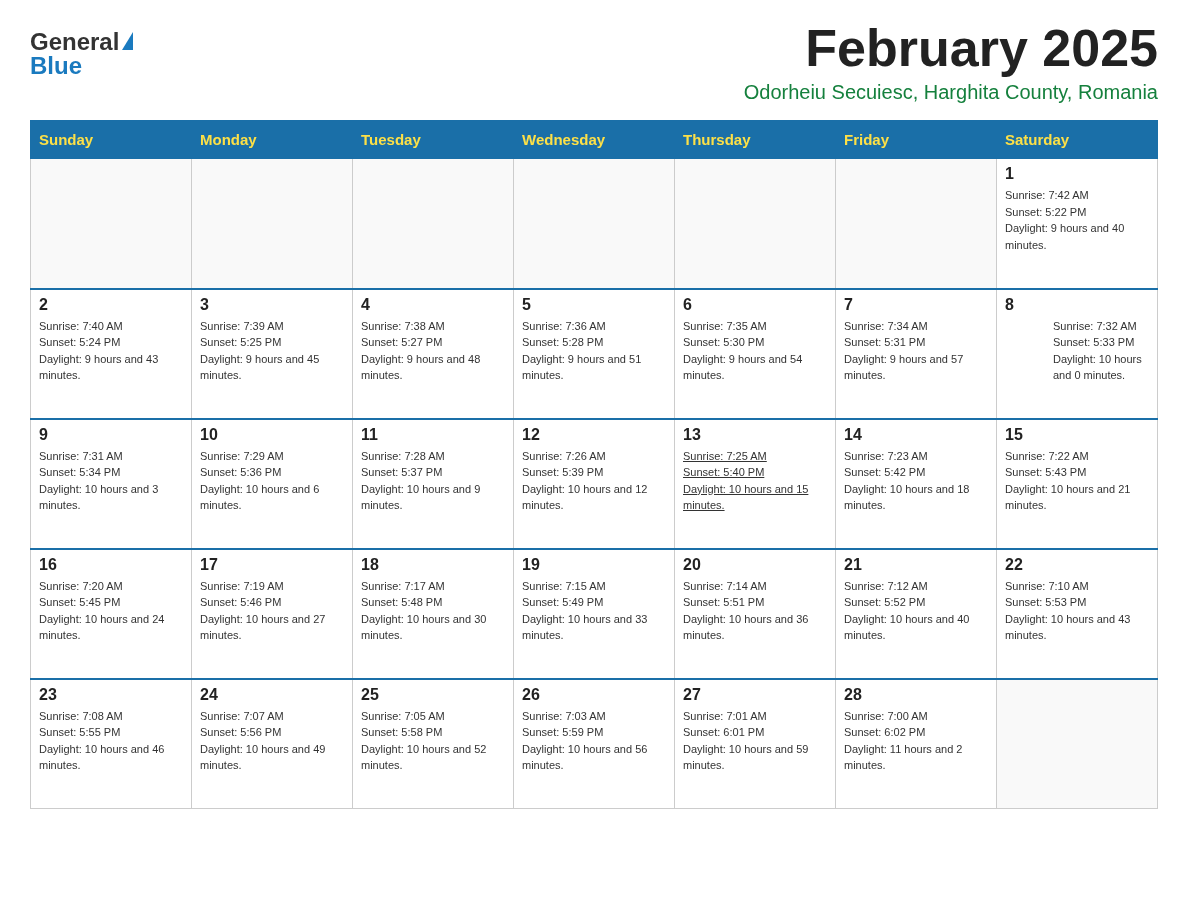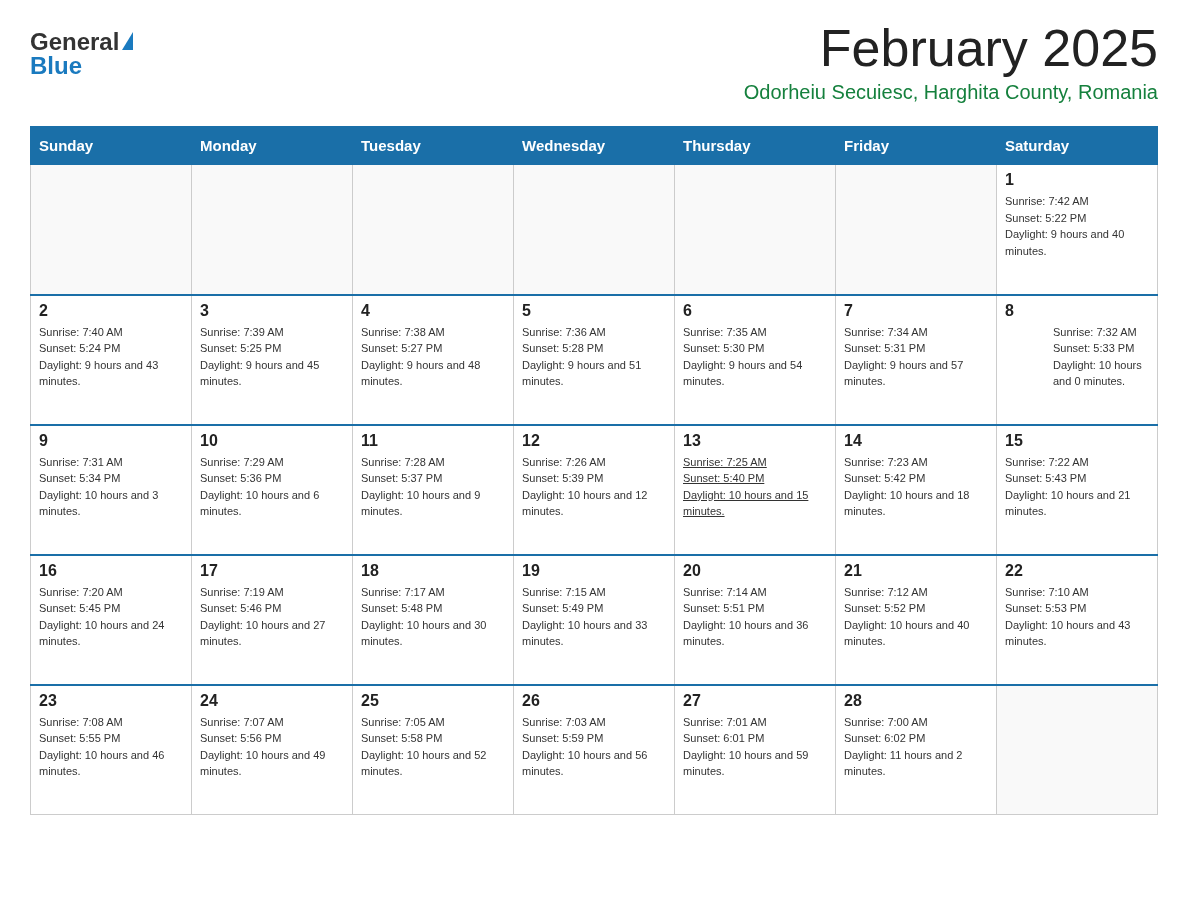--- a/index.html
+++ b/index.html
@@ -7,50 +7,50 @@
       font-family: Arial, sans-serif;
       background: #fff;
       padding: 20px 30px;
       width: 1188px;
       min-height: 918px;
     }
     .header-section {
       display: flex;
       justify-content: space-between;
       align-items: flex-start;
-      margin-bottom: 22px;
+      margin-bottom: 16px;
     }
     .logo {
       display: flex;
       align-items: center;
       gap: 6px;
       margin-top: 10px;
     }
     .title-section {
       text-align: right;
     }
     .calendar-title {
       font-size: 52px;
-      font-weight: normal;
+      font-weight: bold;
       color: #222;
       line-height: 1.1;
     }
     .calendar-subtitle {
       font-size: 20px;
       color: #15803d;
       margin-top: 4px;
     }
     .calendar-table {
       width: 100%;
       border-collapse: collapse;
       margin-top: 10px;
     }
     .calendar-table th {
       background-color: #1a6fa8;
-      color: #ffffff;
+      color: #fde047;
       font-size: 15px;
       font-weight: bold;
       padding: 10px 8px;
       text-align: left;
       border: 1px solid #1a6fa8;
     }
     .calendar-table td {
       border: 1px solid #ccc;
       vertical-align: top;
       padding: 6px 8px;

